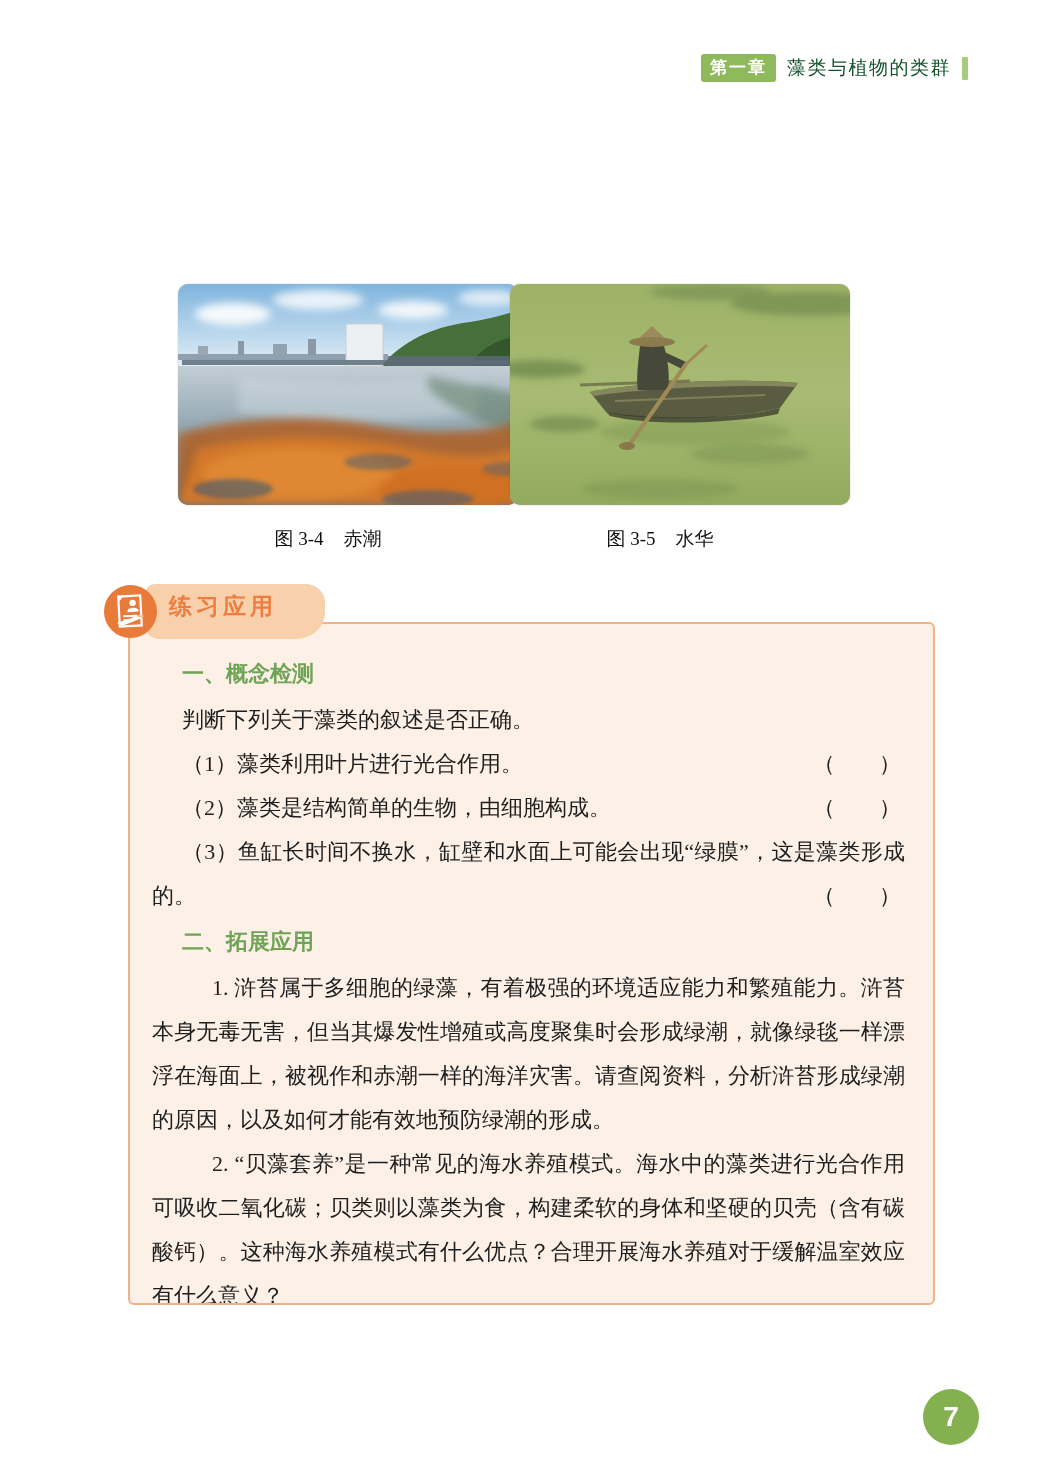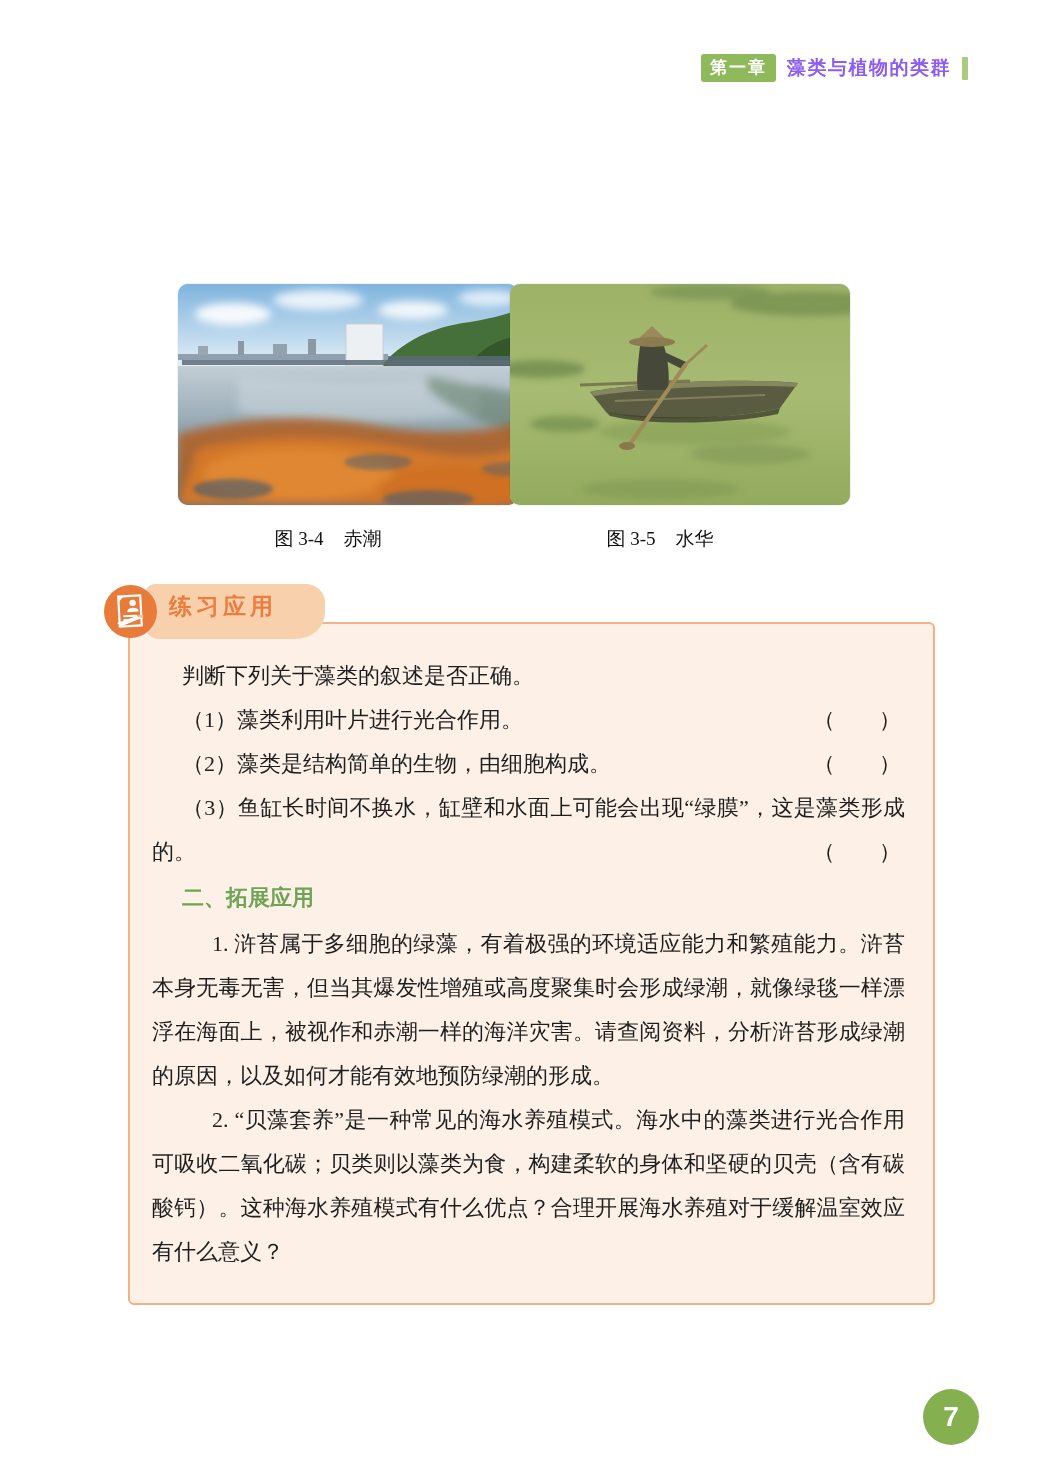--- a/index.html
+++ b/index.html
@@ -15,21 +15,21 @@
   .chapter-header {
     position:absolute; top:54px; right:75px;
     display:flex; align-items:center; gap:11px;
     font-family:"Liberation Sans","DejaVu Sans",sans-serif;
     justify-content:center;
   }
   .chapter-badge {
     background:#8fba5c; color:#ffffff; font-weight:bold; font-size:17px;
     line-height:1; padding:5px 9px 6px; border-radius:3px; letter-spacing:2px;
   }
-  .chapter-title { font-size:19px; font-weight:bold; color:#8b5cf6; letter-spacing:1.5px; }
+  .chapter-title { font-size:19px; font-weight:normal; color:#14532d; letter-spacing:1.5px; }
   .chapter-bar { width:6px; height:23px; background:#a9cb7e; border-radius:1px; }
 
   
   .intro {
     position:absolute; left:130px; top:136px; width:806px;
     font-size:22px; line-height:45px; text-indent:2em; text-align:justify;
     color:#161616;
   }
 
   
@@ -213,20 +213,21 @@
           <rect x="19" y="34" width="10" height="2" fill="#ffffff"></rect>
         </g>
         <path d="M13,38 L33,31 L38,33 L18,41 Z" fill="#ffffff"></path>
         <path d="M33,31 L38,33 L40,31 L36,29.5 Z" fill="#f5c59a"></path>
       </svg>
     </span>
     <span class="ex-pill">练习应用</span>
   </div>
 
   <div class="exercise-box">
+    <div class="box-heading">一、概念检测</div>
     <p class="instruction">判断下列关于藻类的叙述是否正确。</p>
 
     <div class="judge-item">
       <span class="judge-text">（1）藻类利用叶片进行光合作用。</span>
       <span class="blank">（　　）</span>
     </div>
     <div class="judge-item">
       <span class="judge-text">（2）藻类是结构简单的生物，由细胞构成。</span>
       <span class="blank">（　　）</span>
     </div>

